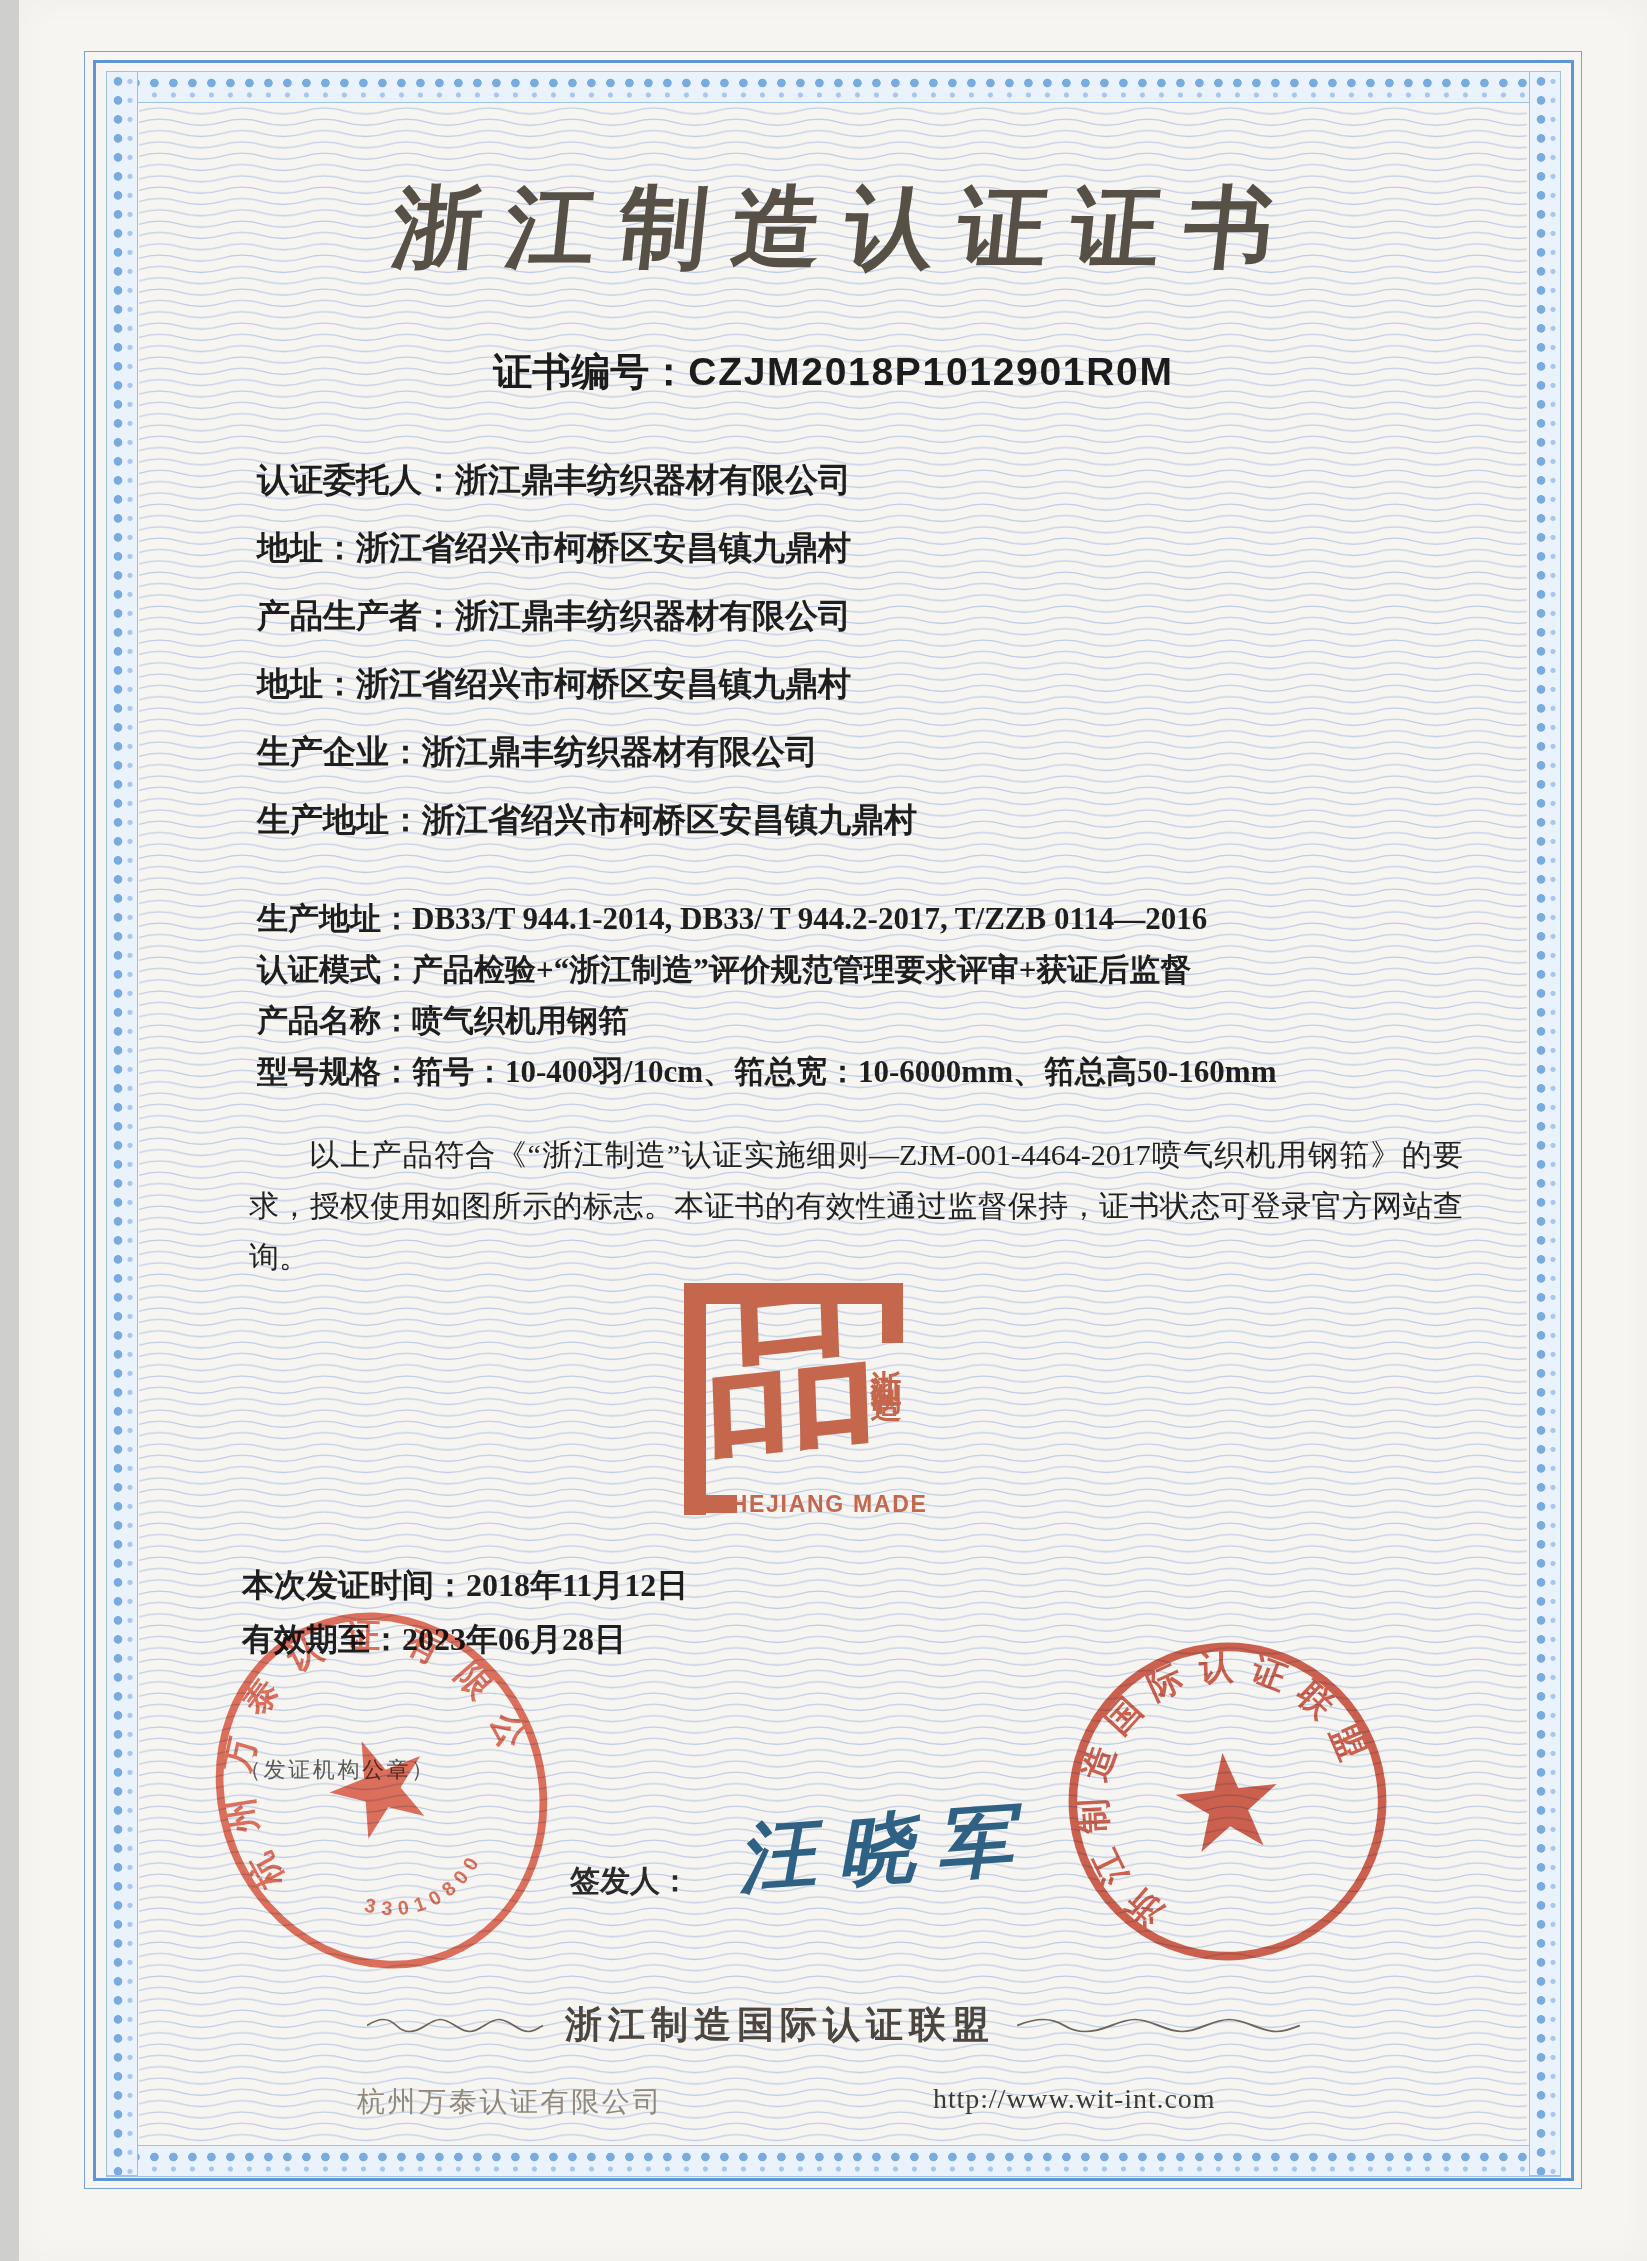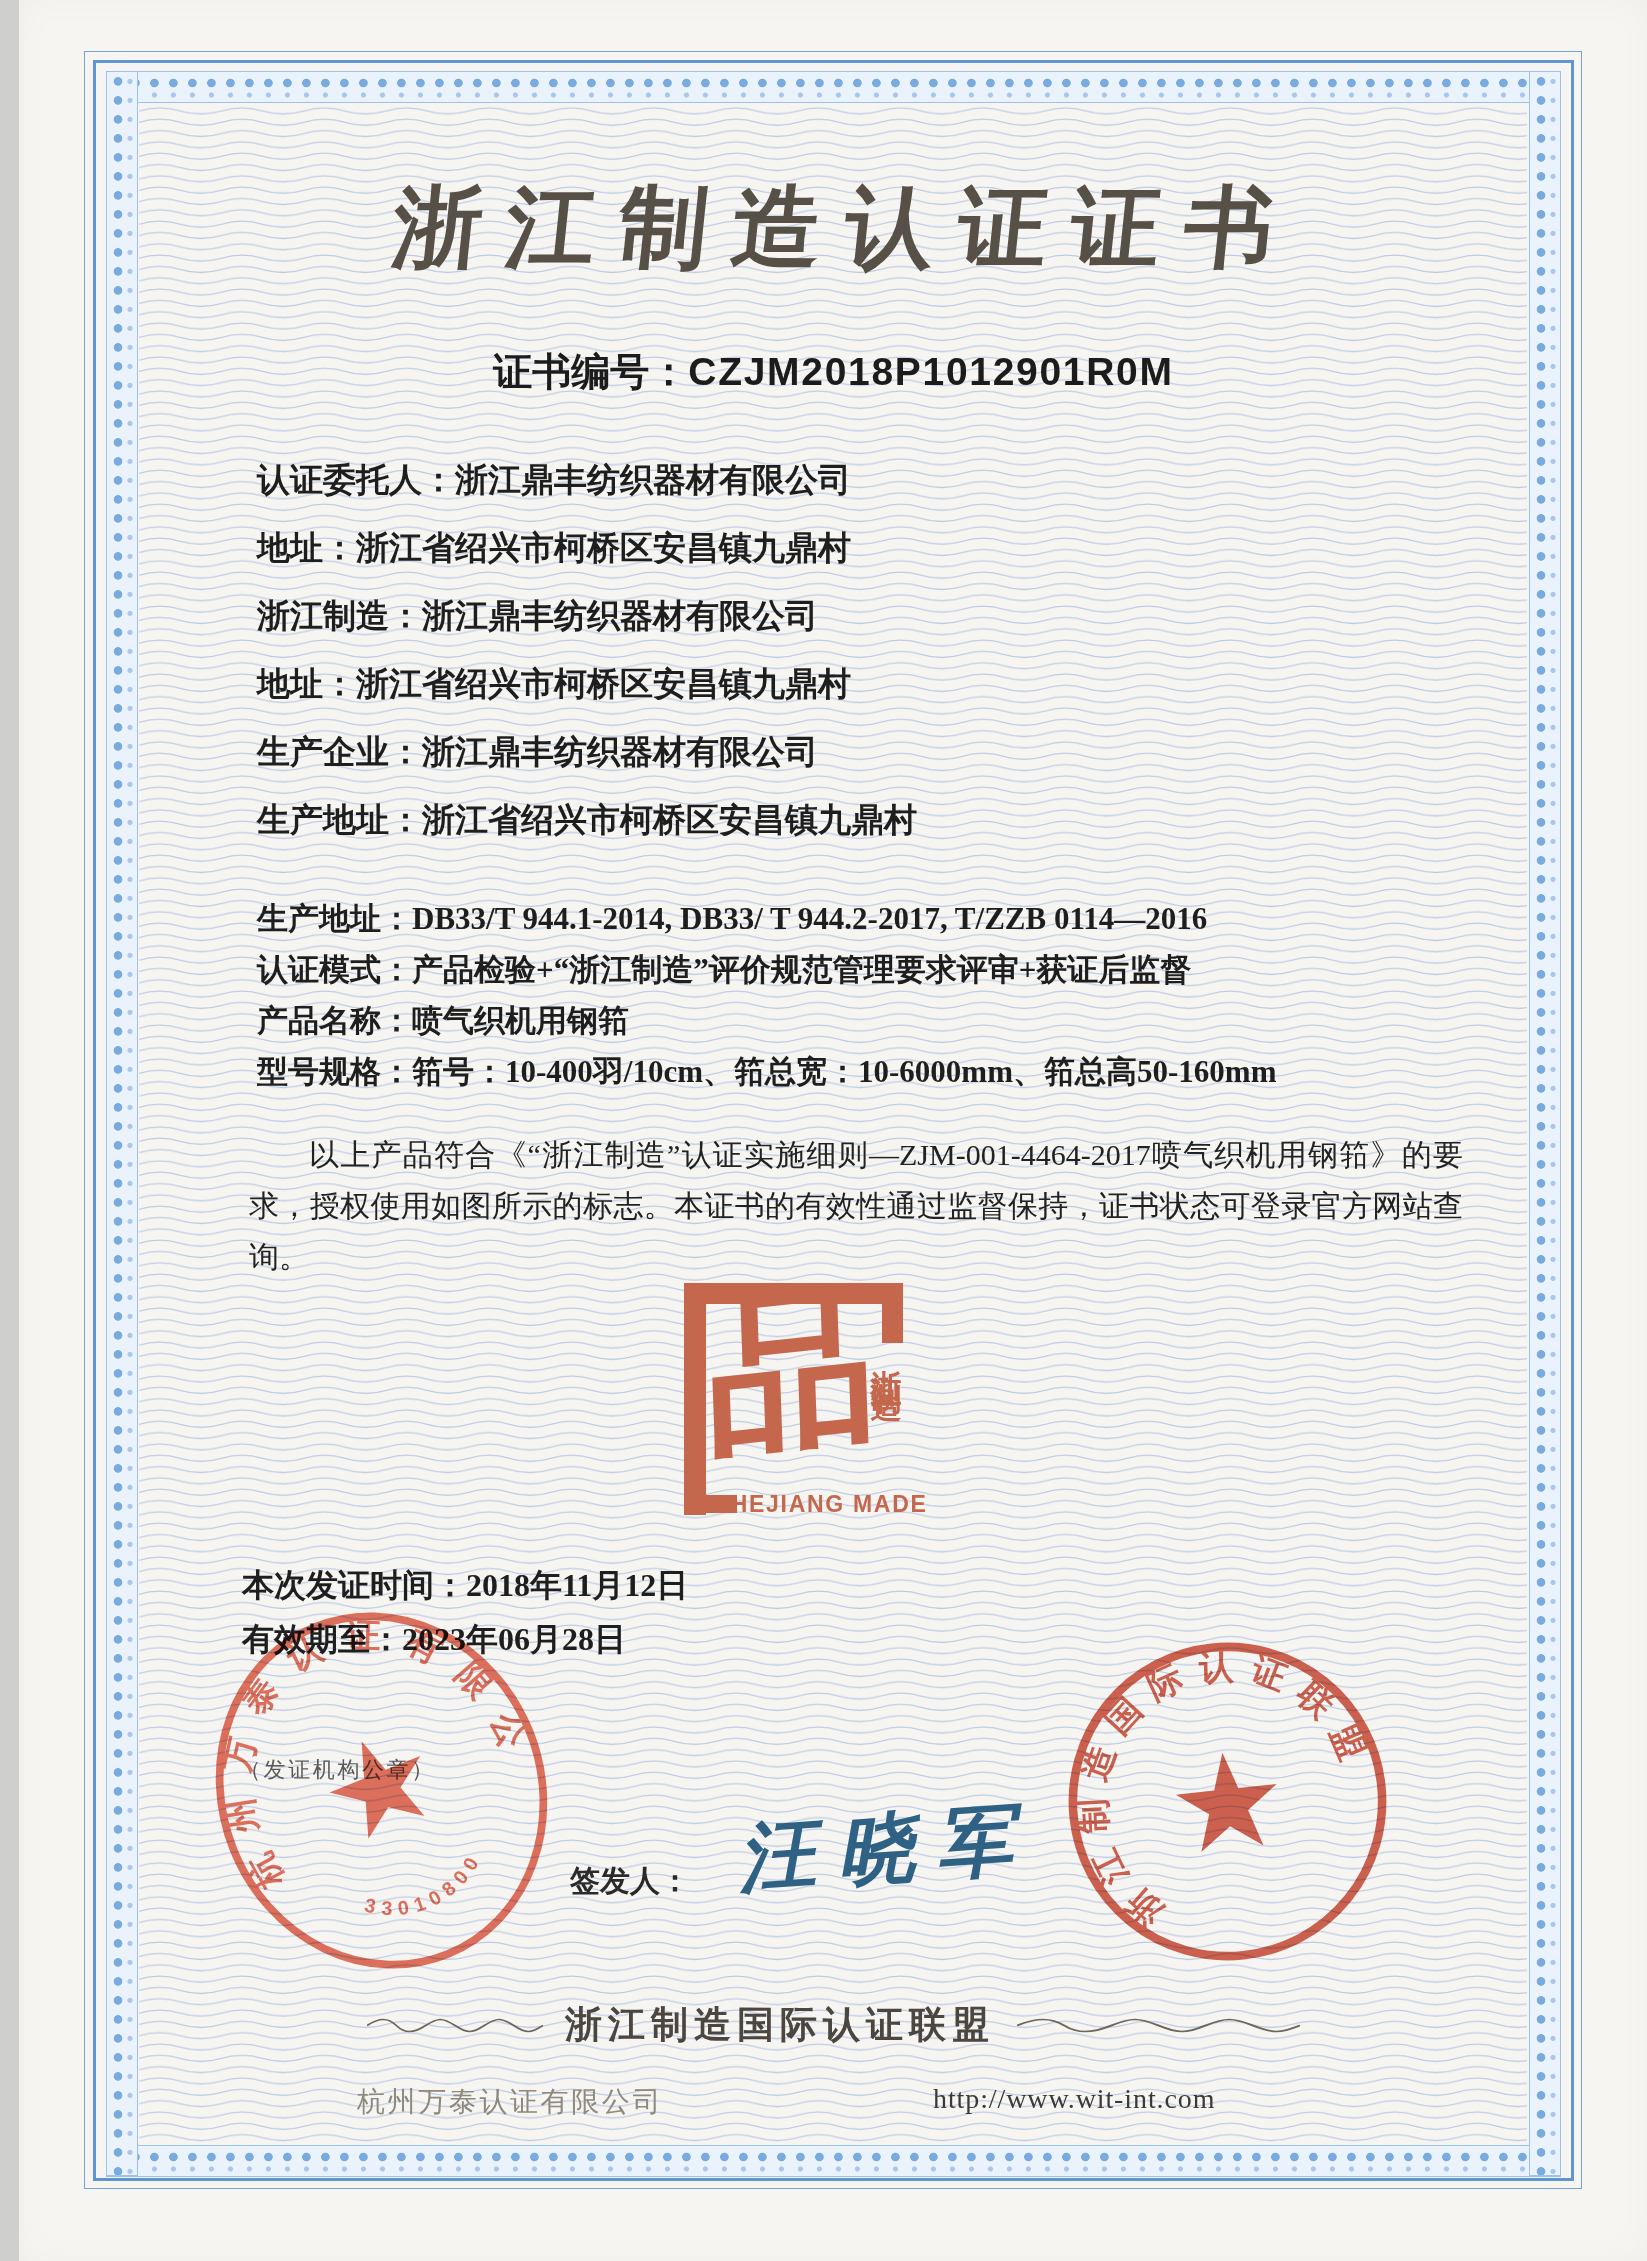--- a/index.html
+++ b/index.html
@@ -102,21 +102,21 @@
 
   <div class="abs content title">浙江制造认证证书</div>
 
   <div class="abs content certline">
     <span>证书编号：</span><span class="num">CZJM2018P1012901R0M</span>
   </div>
 
   <div class="abs content info">
     <div class="row"><span>认证委托人：</span><span>浙江鼎丰纺织器材有限公司</span></div>
     <div class="row"><span>地址：</span><span>浙江省绍兴市柯桥区安昌镇九鼎村</span></div>
-    <div class="row"><span>浙江制造：</span><span>浙江鼎丰纺织器材有限公司</span></div>
+    <div class="row"><span>产品生产者：</span><span>浙江鼎丰纺织器材有限公司</span></div>
     <div class="row"><span>地址：</span><span>浙江省绍兴市柯桥区安昌镇九鼎村</span></div>
     <div class="row"><span>生产企业：</span><span>浙江鼎丰纺织器材有限公司</span></div>
     <div class="row"><span>生产地址：</span><span>浙江省绍兴市柯桥区安昌镇九鼎村</span></div>
   </div>
 
   <div class="abs content spec">
     <div class="row"><span>生产地址：</span><span>DB33/T 944.1-2014, DB33/ T 944.2-2017, T/ZZB 0114—2016</span></div>
     <div class="row"><span>认证模式：</span><span>产品检验+“浙江制造”评价规范管理要求评审+获证后监督</span></div>
     <div class="row"><span>产品名称：</span><span>喷气织机用钢筘</span></div>
     <div class="row"><span>型号规格：</span><span>筘号：10-400羽/10cm、筘总宽：10-6000mm、筘总高50-160mm</span></div>

